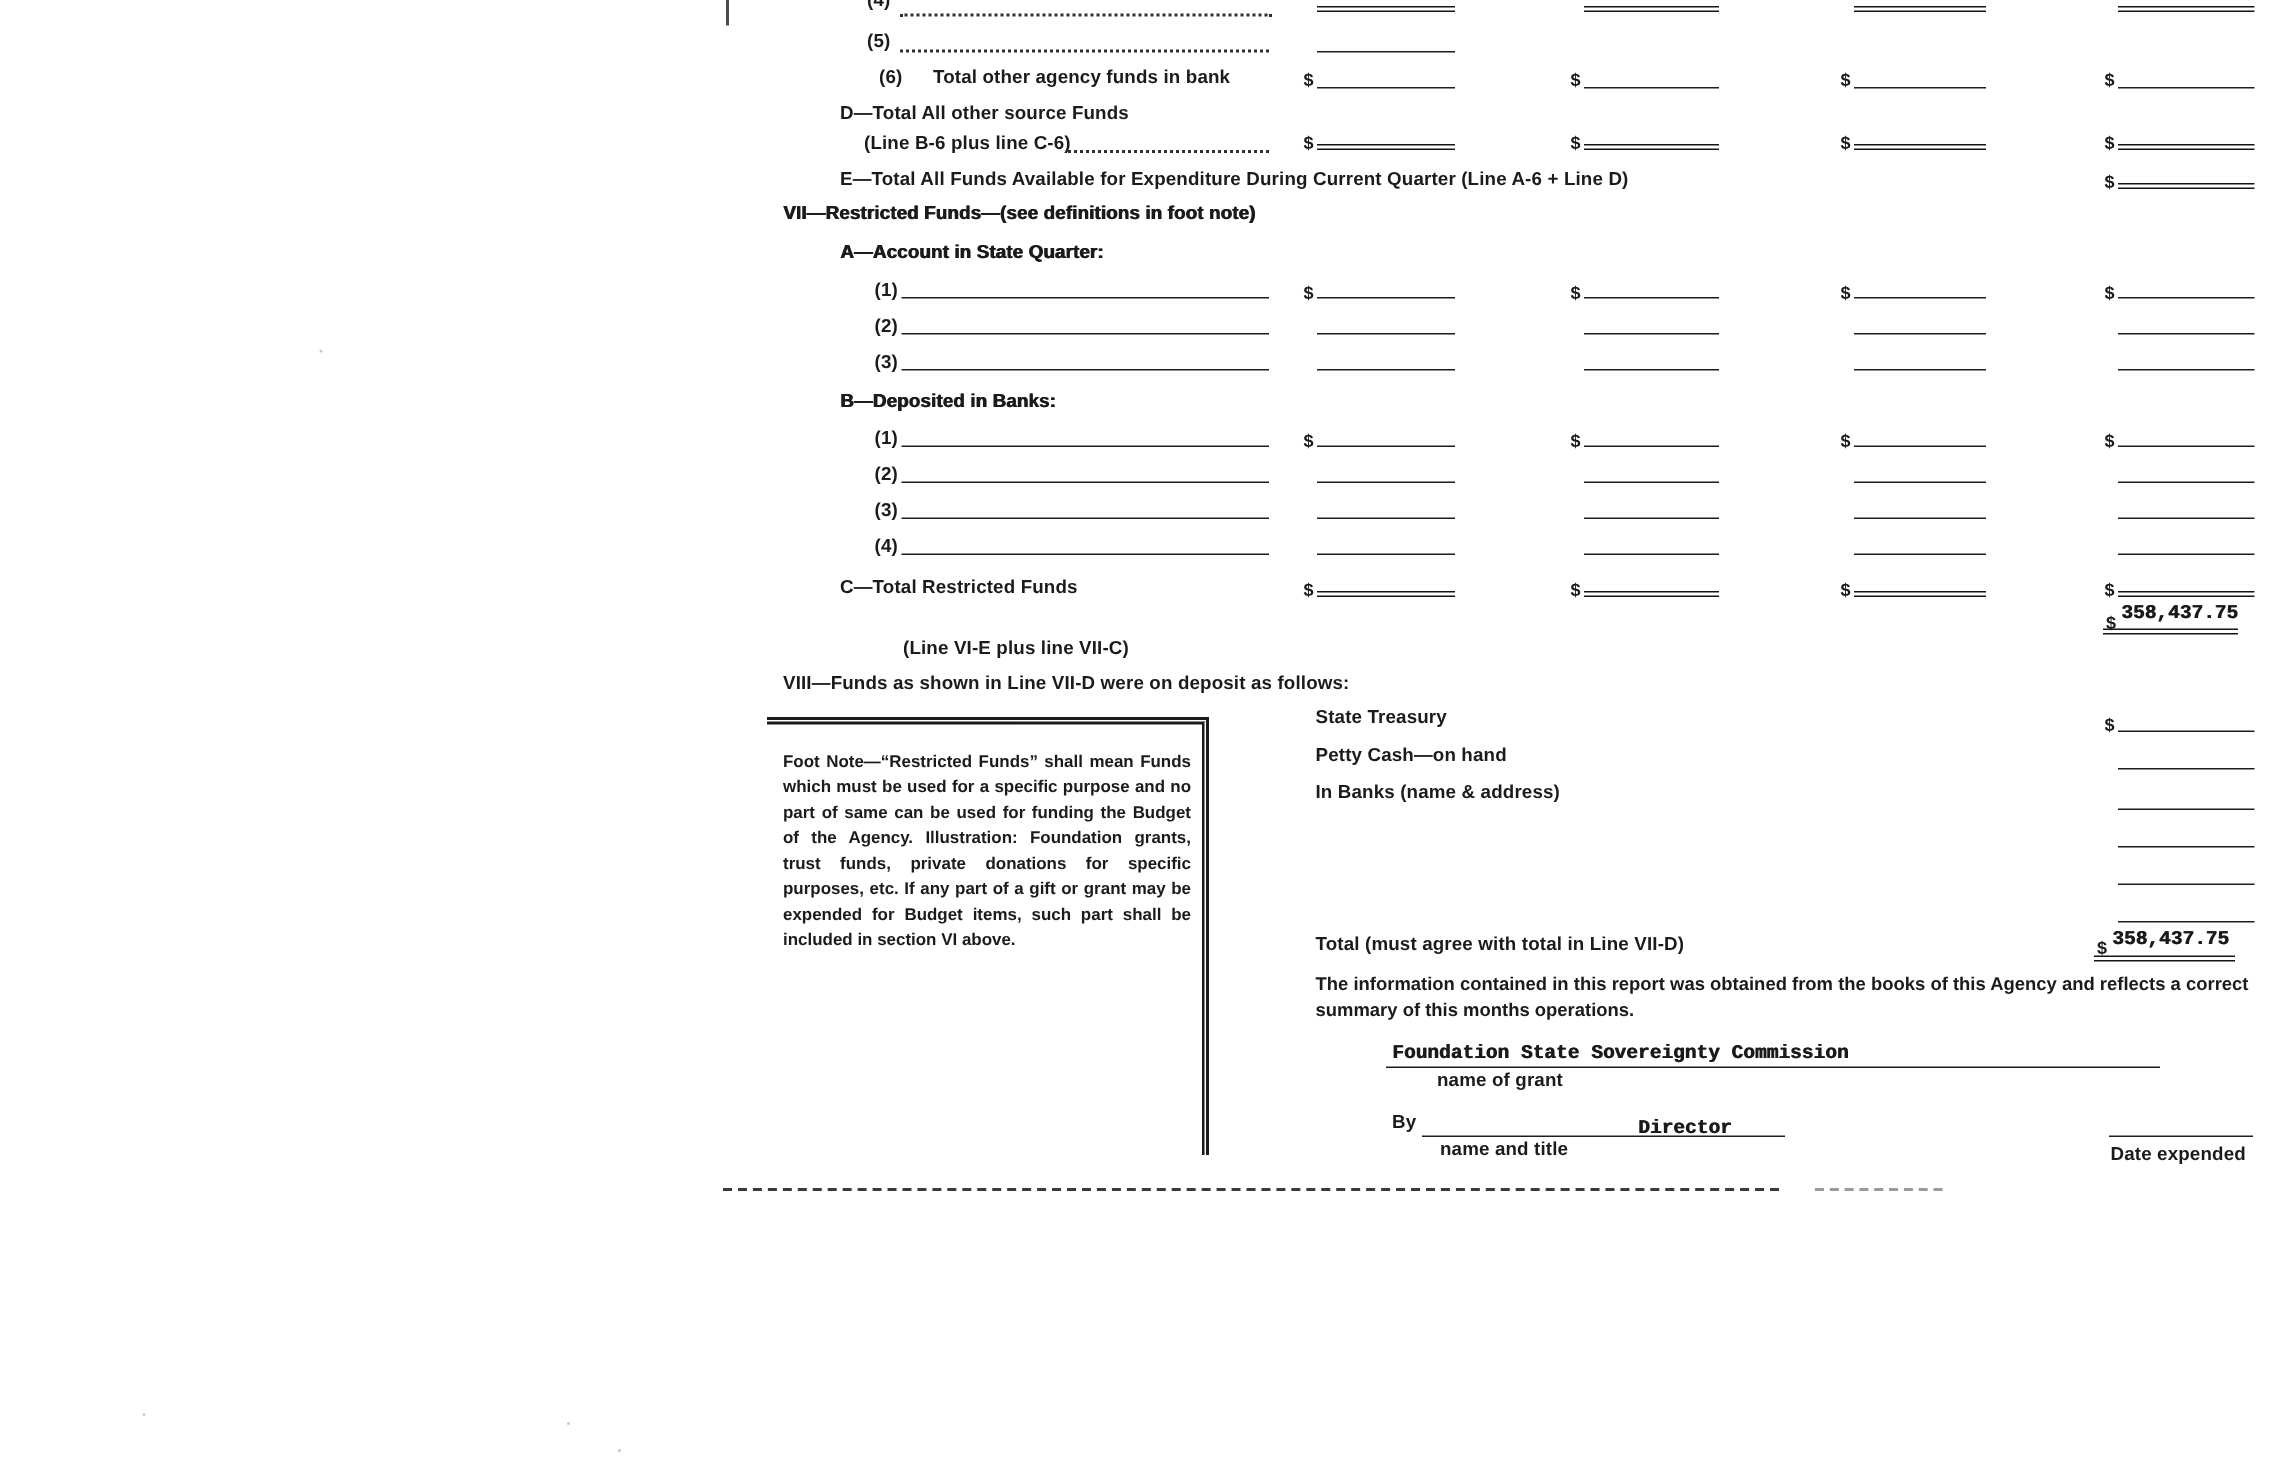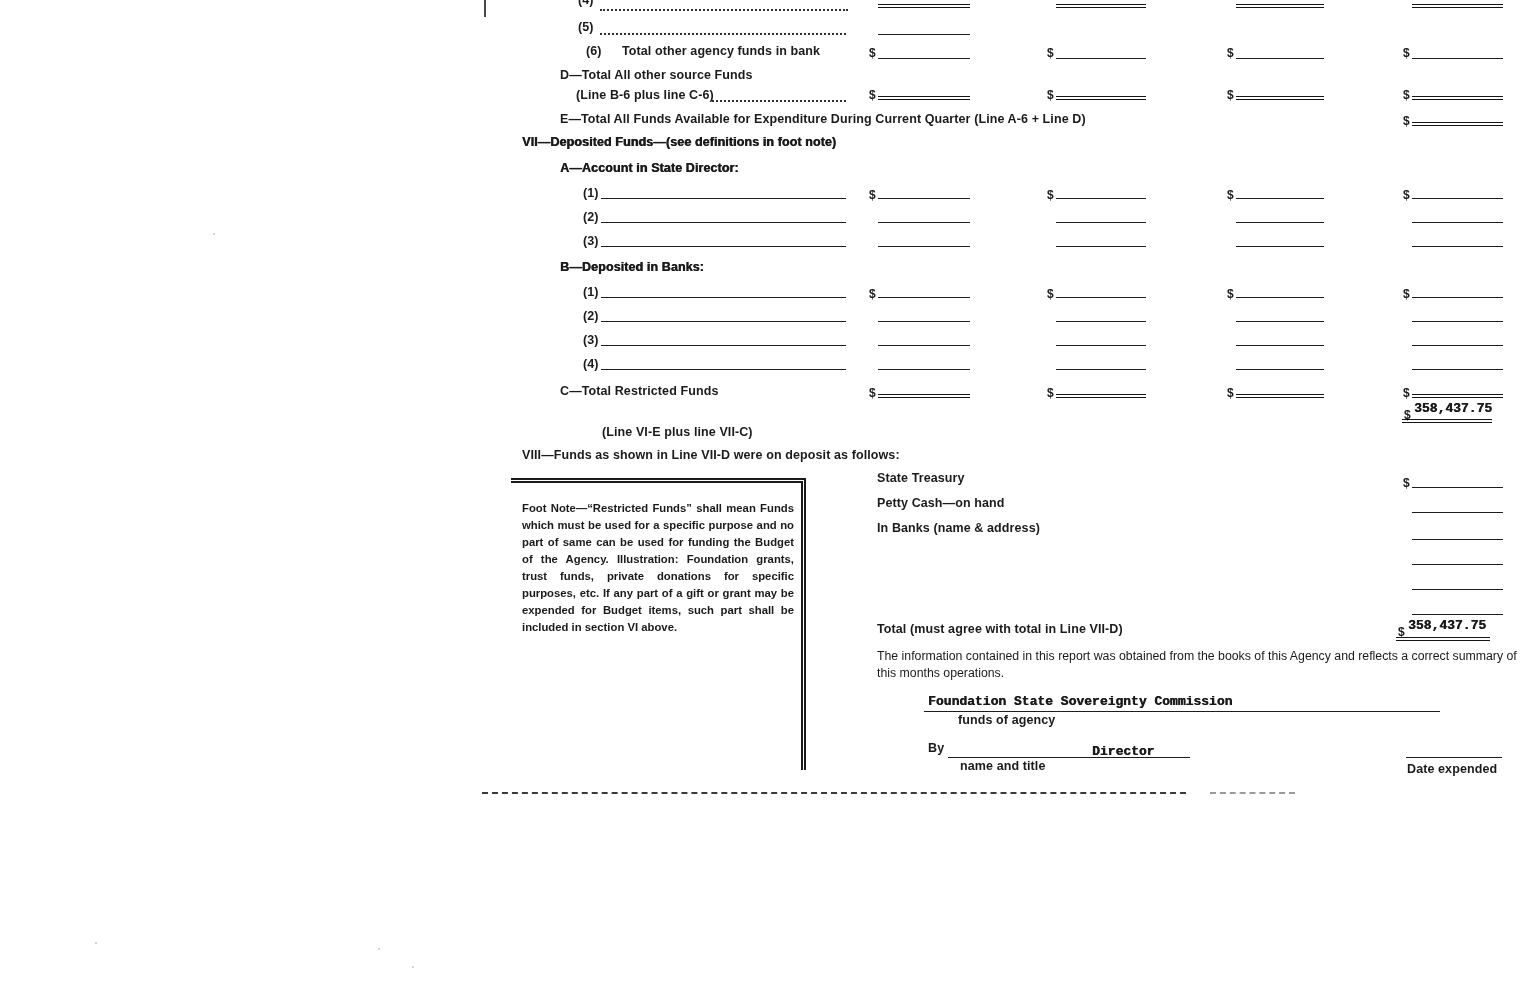--- a/index.html
+++ b/index.html
@@ -16,21 +16,21 @@
   .dbl  { border-bottom:4px double #151515; }
   .dotted { position:absolute; height:0; border-bottom:2px dotted #2f2f2f; }
   .dashedln { position:absolute; height:0; border-bottom:2px dashed #3a3a3a; }
   .ds { position:absolute; font-size:12px; font-weight:700; }
   .c1{left:878px;width:92px} .c2{left:1056px;width:90px} .c3{left:1236px;width:88px} .c4{left:1412px;width:91px}
   .d1{left:869px} .d2{left:1047px} .d3{left:1227px} .d4{left:1403px}
   .footbox { position:absolute; left:511px; top:478px; width:295px; height:292px;
              border-top:5px double #1a1a1a; border-right:5px double #1a1a1a; }
   .footnote { position:absolute; left:522px; top:500px; width:272px; font-size:11.3px; font-weight:700;
               line-height:17px; text-align:justify; color:#1b1b1b; }
-  .cert { position:absolute; left:877px; top:648px; width:645px; font-size:12.3px; font-weight:400; line-height:16.5px; }
+  .cert { position:absolute; left:877px; top:648px; width:645px; font-size:12.3px; font-weight:700; line-height:16.5px; }
   .speck { position:absolute; width:2px; height:2px; background:#c9c9c9; border-radius:50%; }
   .tick { position:absolute; left:484px; top:0; width:2px; height:17px; background:#4a4a4a; }
 </style>
 </head>
 <body>
 
 <div class="page">
 
   <div class="tick"></div>
 
@@ -65,22 +65,22 @@
   <span class="ds d4" style="top:88px">$</span>
   <div class="rule dbl c1" style="top:96px"></div>
   <div class="rule dbl c2" style="top:96px"></div>
   <div class="rule dbl c3" style="top:96px"></div>
   <div class="rule dbl c4" style="top:96px"></div>
 
   <div class="t" style="left:560px;top:112px">E—Total All Funds Available for Expenditure During Current Quarter (Line A-6 + Line D)</div>
   <span class="ds d4" style="top:114px">$</span>
   <div class="rule dbl c4" style="top:122px"></div>
 
-  <div class="t heavy" style="left:522px;top:135px">VII—Deposited Funds—(see definitions in foot note)</div>
-  <div class="t heavy" style="left:560px;top:161px">A—Account in State Director:</div>
+  <div class="t heavy" style="left:522px;top:135px">VII—Restricted Funds—(see definitions in foot note)</div>
+  <div class="t heavy" style="left:560px;top:161px">A—Account in State Quarter:</div>
 
   <div class="t" style="left:583px;top:186px">(1)</div>
   <div class="rule" style="left:601px;top:198px;width:245px"></div>
   <span class="ds d1" style="top:188px">$</span>
   <span class="ds d2" style="top:188px">$</span>
   <span class="ds d3" style="top:188px">$</span>
   <span class="ds d4" style="top:188px">$</span>
   <div class="rule c1" style="top:198px"></div>
   <div class="rule c2" style="top:198px"></div>
   <div class="rule c3" style="top:198px"></div>
@@ -169,21 +169,21 @@
   <div class="mono" style="left:1408px;top:618px">358,437.75</div>
   <div class="rule dbl" style="left:1396px;top:637px;width:94px"></div>
 
   <div class="footbox"></div>
   <div class="footnote">Foot Note—“Restricted Funds” shall mean Funds which must be used for a specific purpose and no part of same can be used for funding the Budget of the Agency.  Illustration:  Foundation grants, trust funds, private donations for specific purposes, etc.  If any part of a gift or grant may be expended for Budget items, such part shall be included in section VI above.</div>
 
   <div class="cert">The information contained in this report was obtained from the books of this Agency and reflects a correct summary of this months operations.</div>
 
   <div class="mono heavy" style="left:928px;top:694px">Foundation State Sovereignty Commission</div>
   <div class="rule" style="left:924px;top:711px;width:516px"></div>
-  <div class="t" style="left:958px;top:713px">funds of agency</div>
+  <div class="t" style="left:958px;top:713px">name of grant</div>
 
   <div class="t" style="left:928px;top:741px">By</div>
   <div class="mono heavy" style="left:1092px;top:744px">Director</div>
   <div class="rule" style="left:948px;top:757px;width:242px"></div>
   <div class="t" style="left:960px;top:759px">name and title</div>
 
   <div class="rule" style="left:1406px;top:757px;width:96px"></div>
   <div class="t" style="left:1407px;top:762px">Date expended</div>
 
   <div class="dashedln" style="left:482px;top:792px;width:704px"></div>

